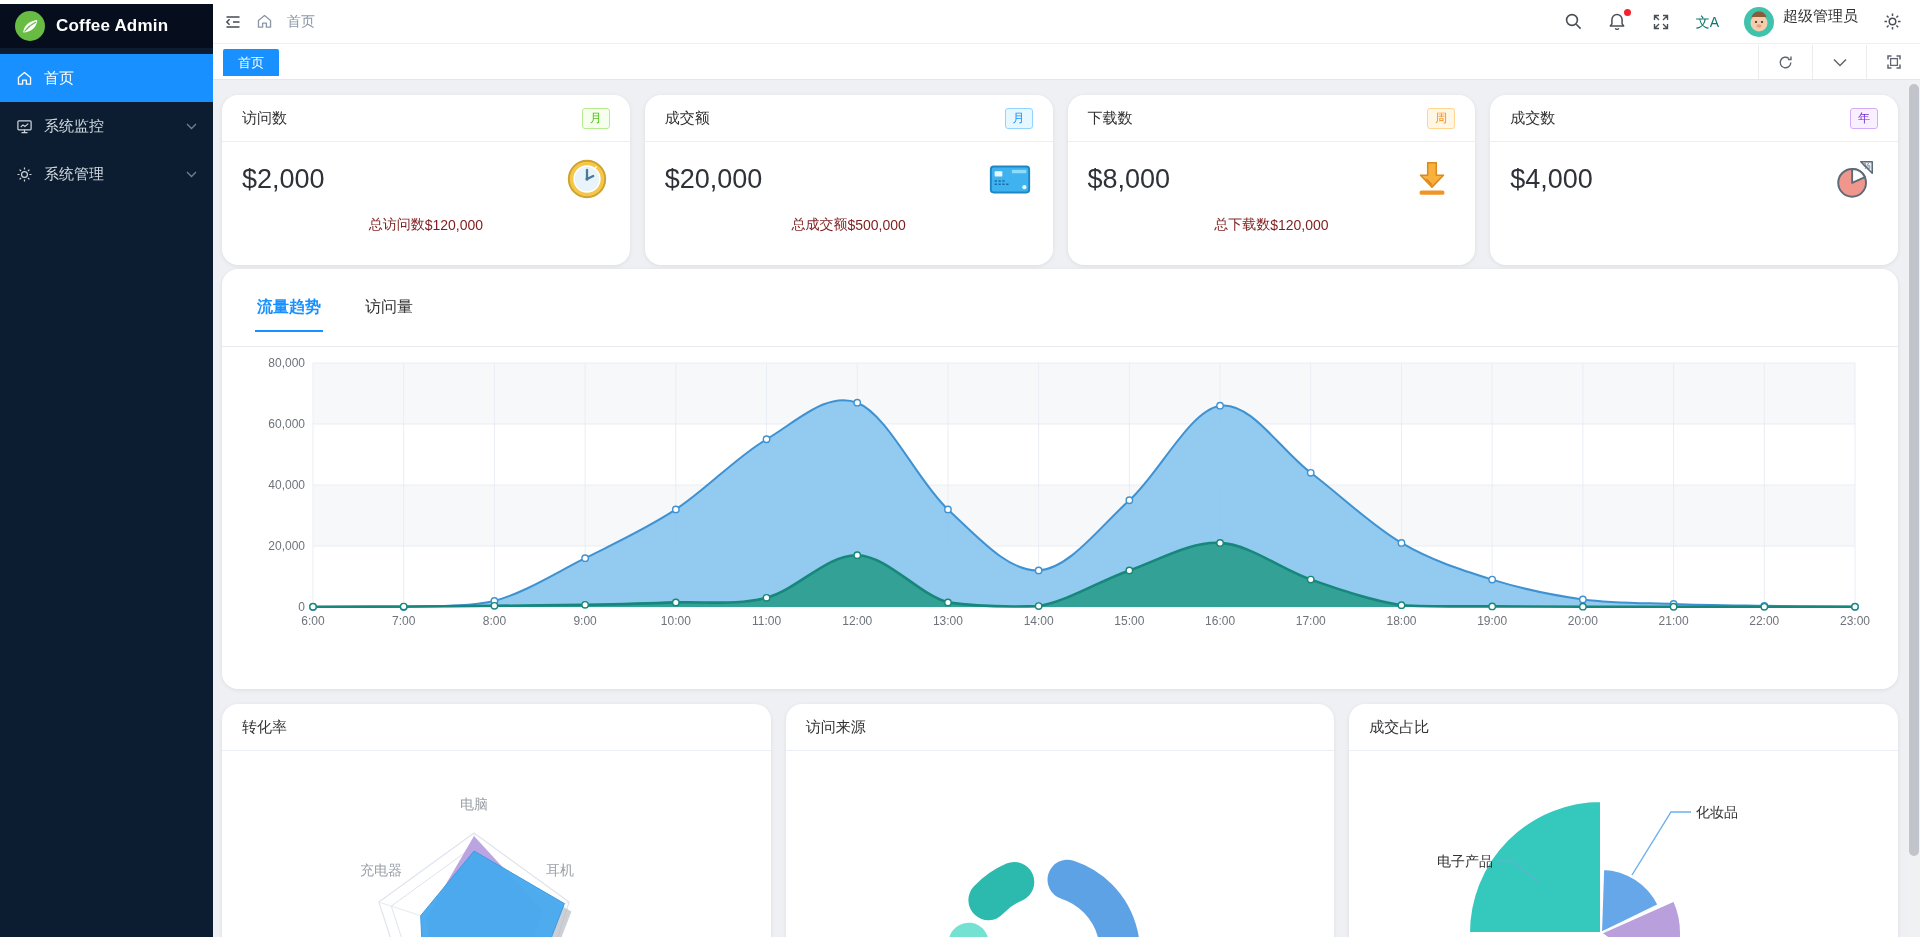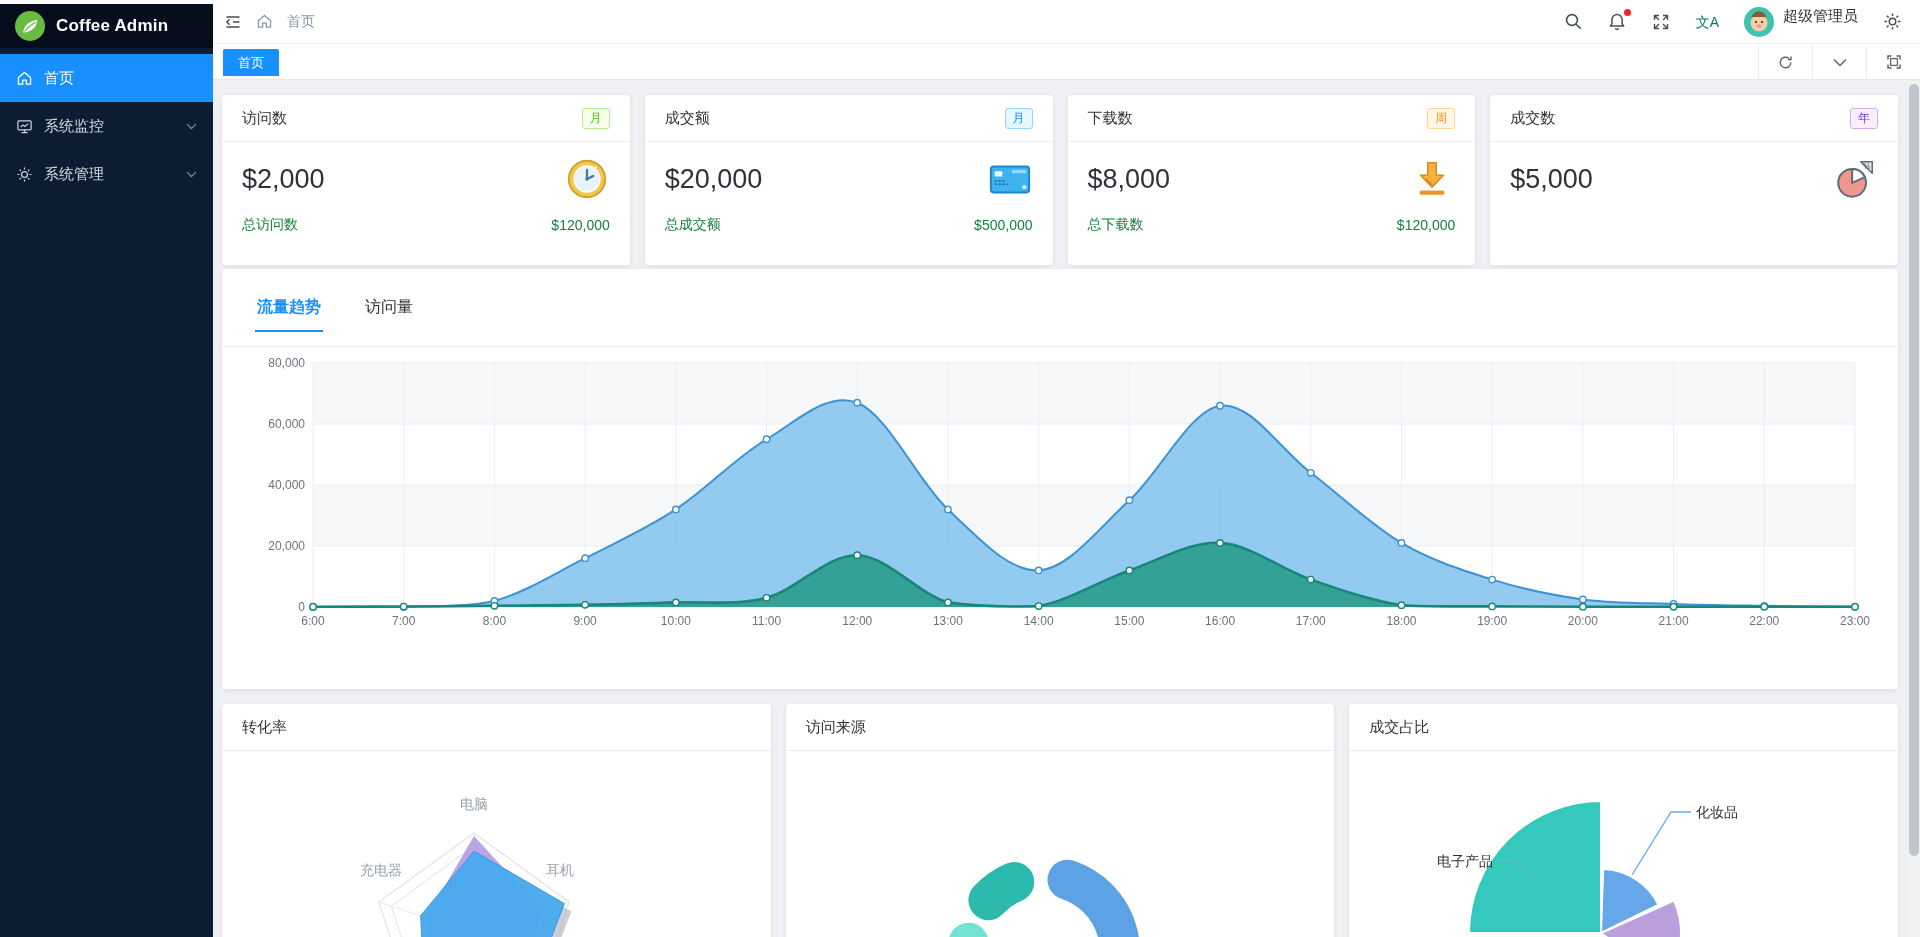--- a/index.html
+++ b/index.html
@@ -28,33 +28,33 @@
   .user-name { font-size:15px; color:#303133; }
 
   .tabbar { position:absolute; left:213px; top:45px; right:0; height:35px; background:#fff; border-bottom:1px solid #e6e6e6; display:flex; align-items:center; z-index:4; }
   .route-tab { margin-left:10px; height:27px; line-height:27px; padding:0 15px; background:#1890ff; color:#fff; font-size:13px; border-radius:2px 2px 0 0; cursor:pointer; }
   .tabbar-tools { margin-left:auto; display:flex; height:100%; }
   .tool-cell { width:54px; display:flex; align-items:center; justify-content:center; border-left:1px solid #ececec; color:#5f6670; cursor:pointer; }
 
   
   .content { position:absolute; left:213px; top:80px; width:1707px; height:857px; background:#eef0f3; padding:15px 22px 0 9px; }
   .row { display:flex; gap:15px; }
-  .card { background:#fff; border-radius:4px; box-shadow:0 1px 4px rgba(0,21,41,.08); }
+  .card { background:#fff; border-radius:16px; box-shadow:0 1px 4px rgba(0,21,41,.08); }
 
   .stat-card { flex:1; height:170px; }
   .card-head { height:47px; display:flex; align-items:center; justify-content:space-between; padding:0 20px; border-bottom:1px solid #ebeef5; }
   .card-title { font-size:15px; color:#303133; }
   .stat-badge { font-size:12px; padding:1px 7px; border-radius:3px; border:1px solid transparent; }
   .badge-green  { color:#52c41a; background:#f6ffed; border-color:#b7eb8f; }
   .badge-blue   { color:#1890ff; background:#e6f7ff; border-color:#91d5ff; }
   .badge-orange { color:#fa8c16; background:#fff7e6; border-color:#ffd591; }
   .badge-purple { color:#722ed1; background:#f9f0ff; border-color:#d3adf7; }
   .card-body { display:flex; align-items:center; justify-content:space-between; padding:14px 20px 0; }
   .stat-value { font-size:27px; color:#2e3138; }
-  .card-foot { display:flex; align-items:center; justify-content:space-between; padding:14px 20px 0; font-size:14px; color:#15803d; }
+  .card-foot { display:flex; align-items:center; justify-content:center; padding:14px 20px 0; font-size:14px; color:#7f1d1d; }
 
   .trend-card { margin-top:4px; height:420px; overflow:hidden; }
   .trend-tabs { height:78px; border-bottom:1px solid #e8ebf0; display:flex; align-items:center; padding-left:33px; gap:40px; }
   .t-tab { font-size:16px; color:#303133; position:relative; cursor:pointer; padding:0 2px; }
   .t-tab.active { color:#1890ff; font-weight:bold; }
   .t-tab.active::after { content:""; position:absolute; left:0; right:0; bottom:-14px; height:2px; background:#1890ff; }
 
   .bottom-row { margin-top:15px; }
   .bottom-card { flex:1; height:400px; overflow:hidden; }
 
@@ -251,21 +251,21 @@
           <span>$120,000</span>
         </div>
       </section>
 
       <section class="card stat-card">
         <div class="card-head">
           <span class="card-title">成交数</span>
           <span class="stat-badge badge-purple">年</span>
         </div>
         <div class="card-body">
-          <span class="stat-value">$5,000</span>
+          <span class="stat-value">$4,000</span>
           <svg width="46" height="46" viewBox="0 0 48 48">
             <circle cx="21" cy="28" r="14.5" fill="#f0968c" stroke="#5d6b78" stroke-width="2"></circle>
             <path d="M21 28V13.5A14.5 14.5 0 0 1 34.4 22z" fill="#fbfdff" stroke="#5d6b78" stroke-width="2" stroke-linejoin="round"></path>
             <path d="M30 6h12v12z" fill="#e7eef5" stroke="#5d6b78" stroke-width="1.6" stroke-linejoin="round"></path>
             <text x="36.5" y="13.5" font-size="8.5" fill="#5d6b78" text-anchor="middle">%</text>
           </svg>
         </div>
       </section>
     </div>
 

